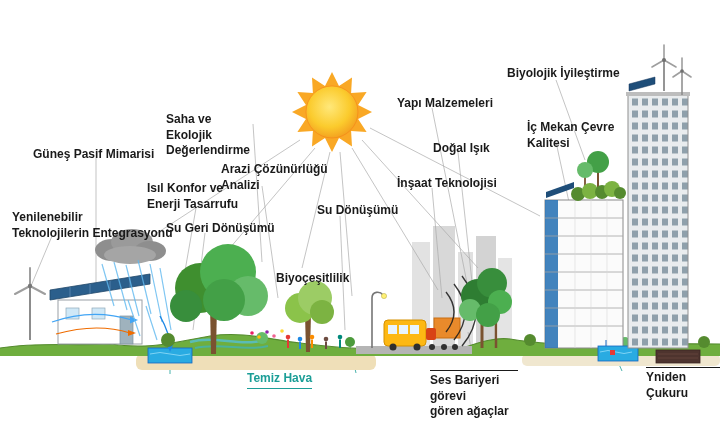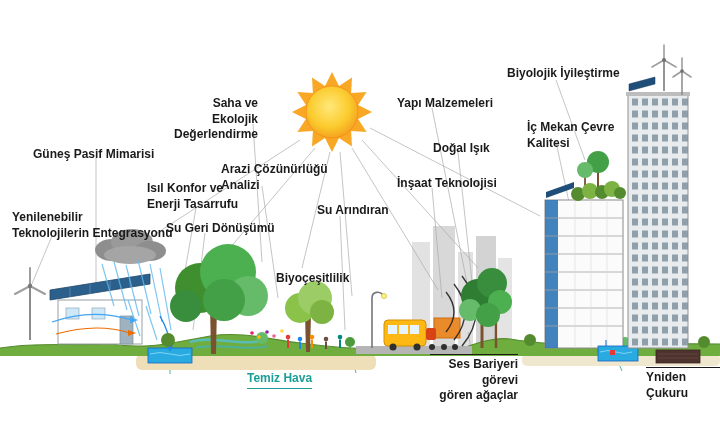--- a/index.html
+++ b/index.html
@@ -6,21 +6,21 @@
   .canvas{
     position:relative;width:720px;height:427px;background:#ffffff;
     font-family:"Liberation Sans",sans-serif;overflow:hidden;
   }
   .scene{position:absolute;left:0;top:0;width:720px;height:427px;z-index:0;}
   .lbl{
     position:absolute;z-index:2;font-size:12px;font-weight:bold;
     color:#1A1A1A;line-height:1.3;white-space:pre-line;
   }
   .lbl.teal{color:var(--teal,#1B9E97);}
-  .lbl.center{text-align:right;}
+  .lbl.center{text-align:left;margin-top:16px;}
   .lbl.underline{border-bottom:1px solid currentColor;padding-bottom:1px;}
   .lbl.topline{border-top:1px solid currentColor;padding-top:2px;}
 </style>
 </head>
 <body>
 
 <div class="canvas">
 
   <svg class="scene" viewBox="0 0 720 427" xmlns="http://www.w3.org/2000/svg">
     <defs>
@@ -299,21 +299,21 @@
   <div class="lbl" style="left:507px;top:66px">Biyolojik İyileştirme</div>
   <div class="lbl" style="left:527px;top:120px">İç Mekan Çevre
 Kalitesi</div>
   <div class="lbl" style="left:433px;top:141px">Doğal Işık</div>
   <div class="lbl" style="left:397px;top:176px">İnşaat Teknolojisi</div>
   <div class="lbl" style="left:221px;top:162px">Arazi Çözünürlüğü
 Analizi</div>
   <div class="lbl" style="left:147px;top:181px">Isıl Konfor ve
 Enerji Tasarrufu</div>
   <div class="lbl" style="left:166px;top:221px">Su Geri Dönüşümü</div>
-  <div class="lbl" style="left:317px;top:203px">Su Arındıran</div>
+  <div class="lbl" style="left:317px;top:203px">Su Dönüşümü</div>
   <div class="lbl" style="left:12px;top:210px">Yenilenebilir
 Teknolojilerin Entegrasyonu</div>
   <div class="lbl" style="left:276px;top:271px">Biyoçeşitlilik</div>
   <div class="lbl teal underline" style="left:247px;top:371px">Temiz Hava</div>
   <div class="lbl center topline" style="left:430px;top:354px;width:88px">Ses Bariyeri görevi
 gören ağaçlar</div>
   <div class="lbl topline" style="left:646px;top:367px">Yniden Çukuru</div>
 
 </div>
 

